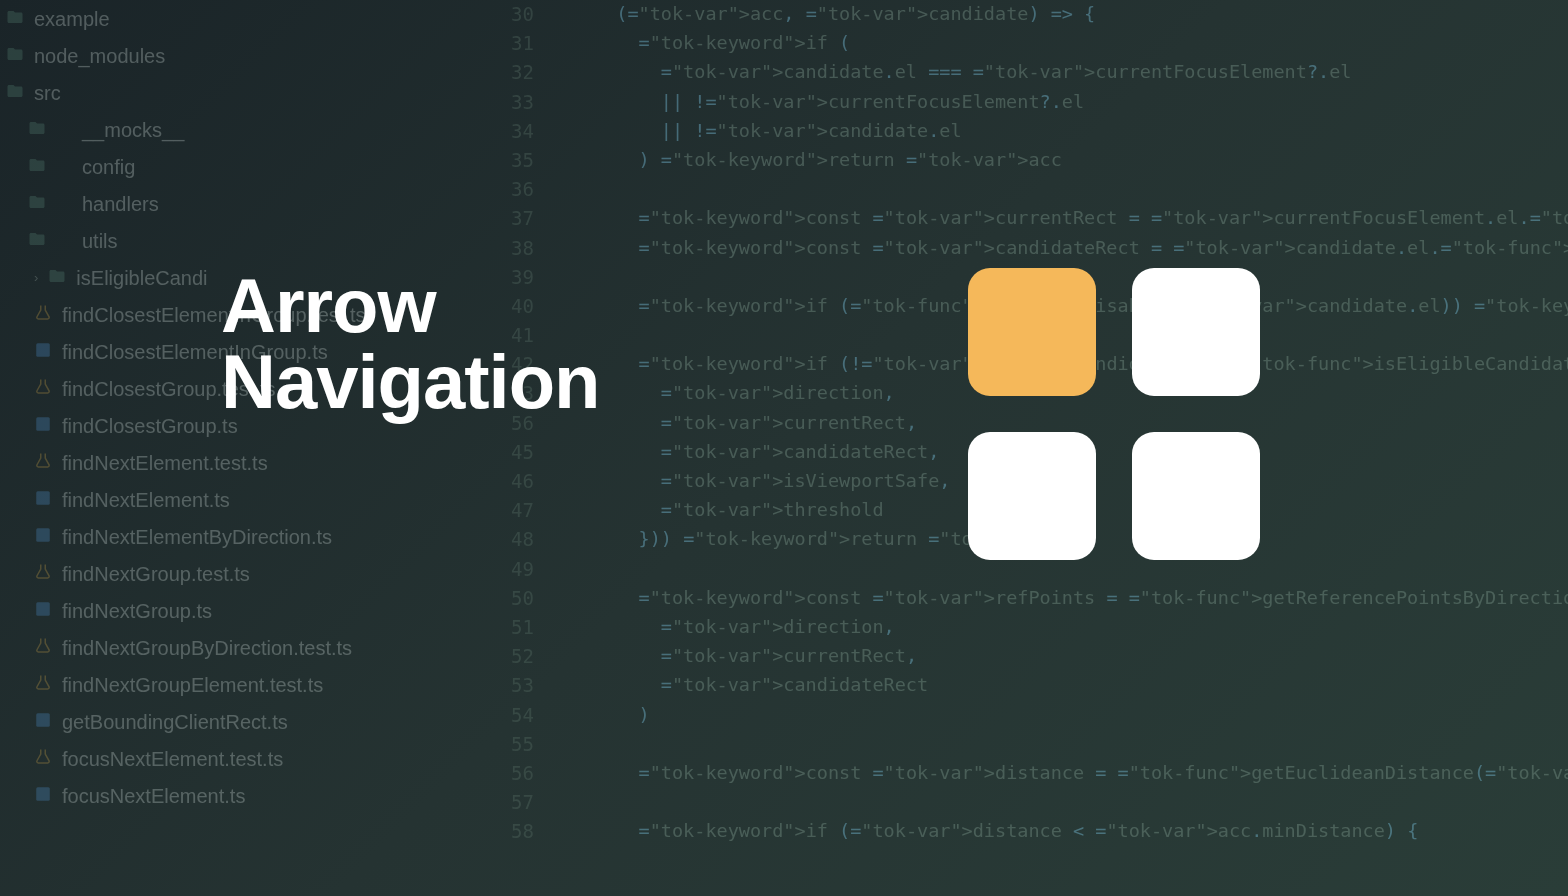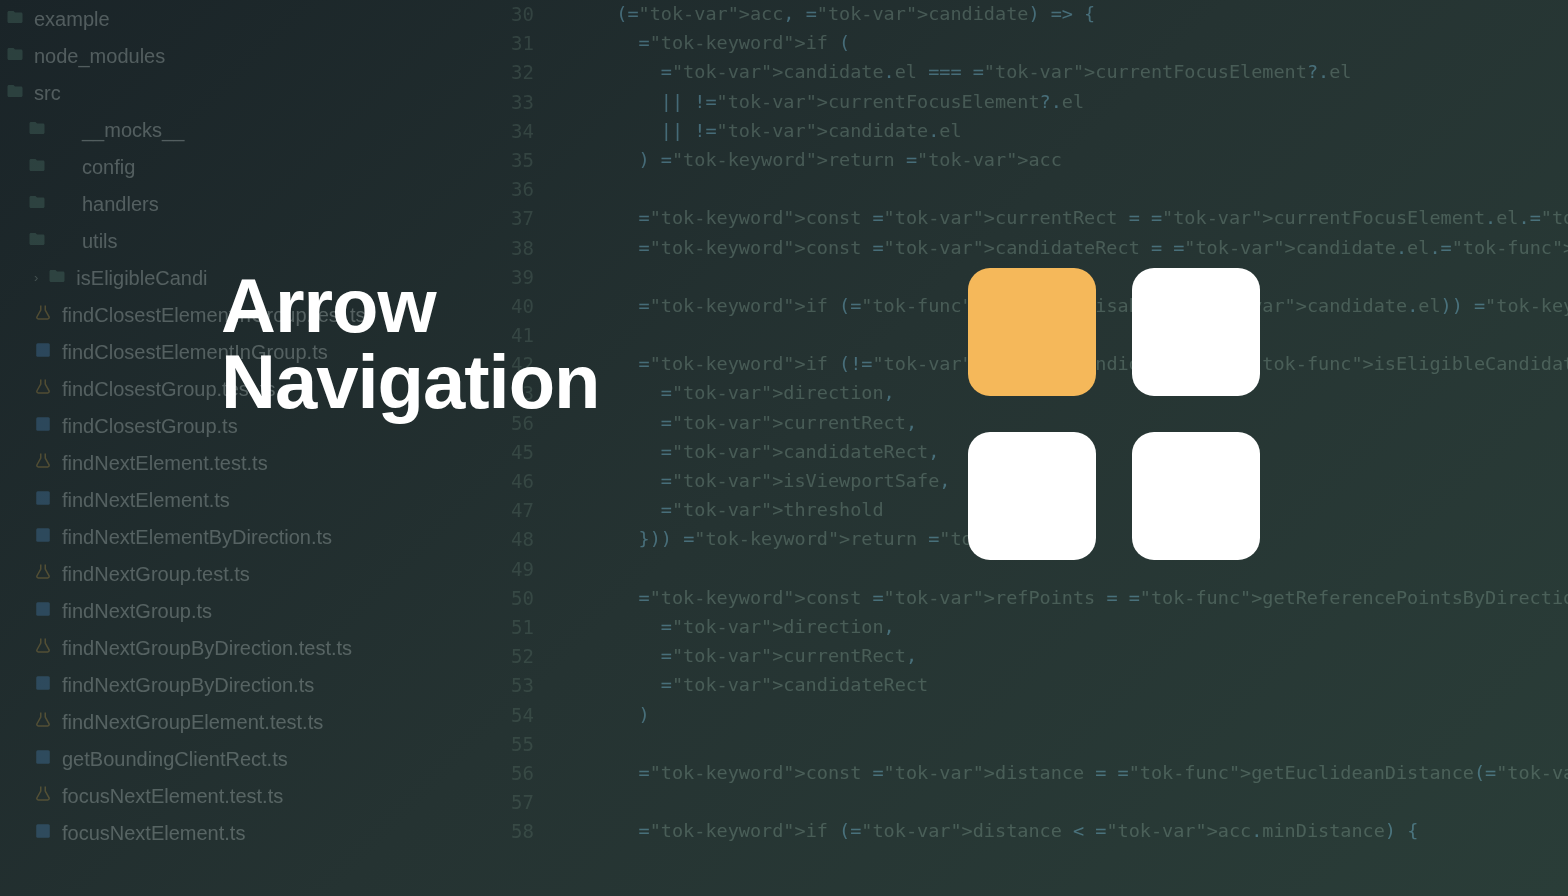--- a/index.html
+++ b/index.html
@@ -219,26 +219,20 @@
         <span><svg class="icon icon-ts" viewBox="0 0 24 24" fill="currentColor">
             <rect x="3" y="3" width="18" height="18" rx="2"></rect>
           </svg></span>
         <span>findNextGroup.ts</span>
       </div>
       <div class="file-item indent2">
         <span><svg class="icon icon-test" viewBox="0 0 24 24" fill="none" stroke="currentColor" stroke-width="2">
             <path d="M9 2v6l-5 9a2 2 0 0 0 1.7 3h12.6a2 2 0 0 0 1.7-3l-5-9V2"></path>
           </svg></span>
         <span>findNextGroupByDirection.test.ts</span>
-      </div>
-      <div class="file-item indent2">
-        <span><svg class="icon icon-ts" viewBox="0 0 24 24" fill="currentColor">
-            <rect x="3" y="3" width="18" height="18" rx="2"></rect>
-          </svg></span>
-        <span>findNextGroupByDirection.ts</span>
       </div>
       <div class="file-item indent2">
         <span><svg class="icon icon-test" viewBox="0 0 24 24" fill="none" stroke="currentColor" stroke-width="2">
             <path d="M9 2v6l-5 9a2 2 0 0 0 1.7 3h12.6a2 2 0 0 0 1.7-3l-5-9V2"></path>
           </svg></span>
         <span>findNextGroupElement.test.ts</span>
       </div>
       <div class="file-item indent2">
         <span><svg class="icon icon-ts" viewBox="0 0 24 24" fill="currentColor">
             <rect x="3" y="3" width="18" height="18" rx="2"></rect>

